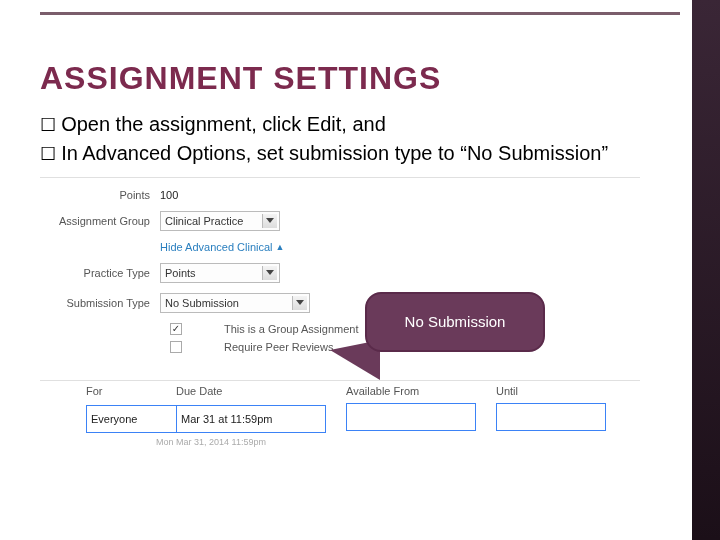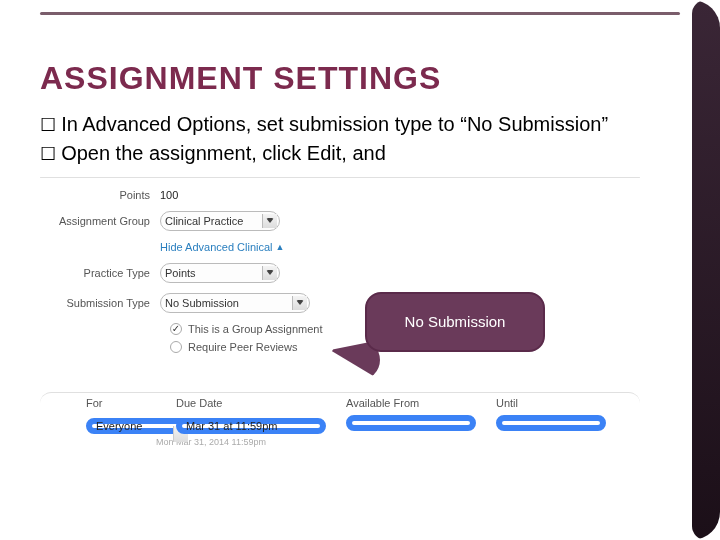--- a/index.html
+++ b/index.html
@@ -1,15 +1,15 @@
 <!DOCTYPE html>
 <html><head>
 <meta charset="utf-8">
 <style>
-  * { box-sizing: border-box; margin: 0; padding: 0; border-radius: 28px; }
+  * { box-sizing: border-box; margin: 0; padding: 0; }
   body {
     width: 720px;
     height: 540px;
     background: #fff;
     font-family: Verdana, Arial, sans-serif;
     position: relative;
     overflow: hidden;
   }
   .slide {
     width: 720px;
@@ -128,20 +128,21 @@
     font-size: 9px;
     margin-left: 3px;
   }
   .checkbox-row {
     display: flex;
     align-items: center;
     margin-bottom: 6px;
     margin-left: 120px;
     font-size: 11px;
     color: #555;
+    gap: 36px;
   }
   .checkbox {
     width: 12px;
     height: 12px;
     border: 1px solid #aaa;
     background: #fff;
     margin-right: 6px;
     display: inline-flex;
     align-items: center;
     justify-content: center;
@@ -169,22 +170,22 @@
   .col1 { width: 130px; padding-left: 40px; }
   .col2 { width: 170px; }
   .col3 { width: 150px; }
   .col4 { width: 120px; }
   .due-row {
     display: flex;
     padding: 0 6px 2px 6px;
     align-items: center;
   }
   .due-input {
-    height: 16px;
-    border: 6px solid #3b82f6;
+    height: 28px;
+    border: 1px solid #3b82f6;
     background: #fff;
     font-size: 11px;
     padding: 0 4px;
     color: #222;
     display: inline-flex;
     align-items: center;
     margin-right: 6px;
     position: relative;
   }
   .due-input.sel::after {
@@ -249,22 +250,22 @@
 </head>
 <body>
 
 <div class="slide">
   <div class="top-bar"></div>
   <div class="right-bar"></div>
 
   <h1 class="title">ASSIGNMENT SETTINGS</h1>
 
   <ul class="bullets">
+    <li>Open the assignment, click Edit, and</li>
     <li>In Advanced Options, set submission type to “No Submission”</li>
-    <li>Open the assignment, click Edit, and</li>
   </ul>
 
   <div class="screenshot">
     <div class="thin-rule" style="top:0"></div>
 
     <div class="form-area">
 
       <div class="row">
         <div class="lbl">Points</div>
         <div class="val">100</div>

